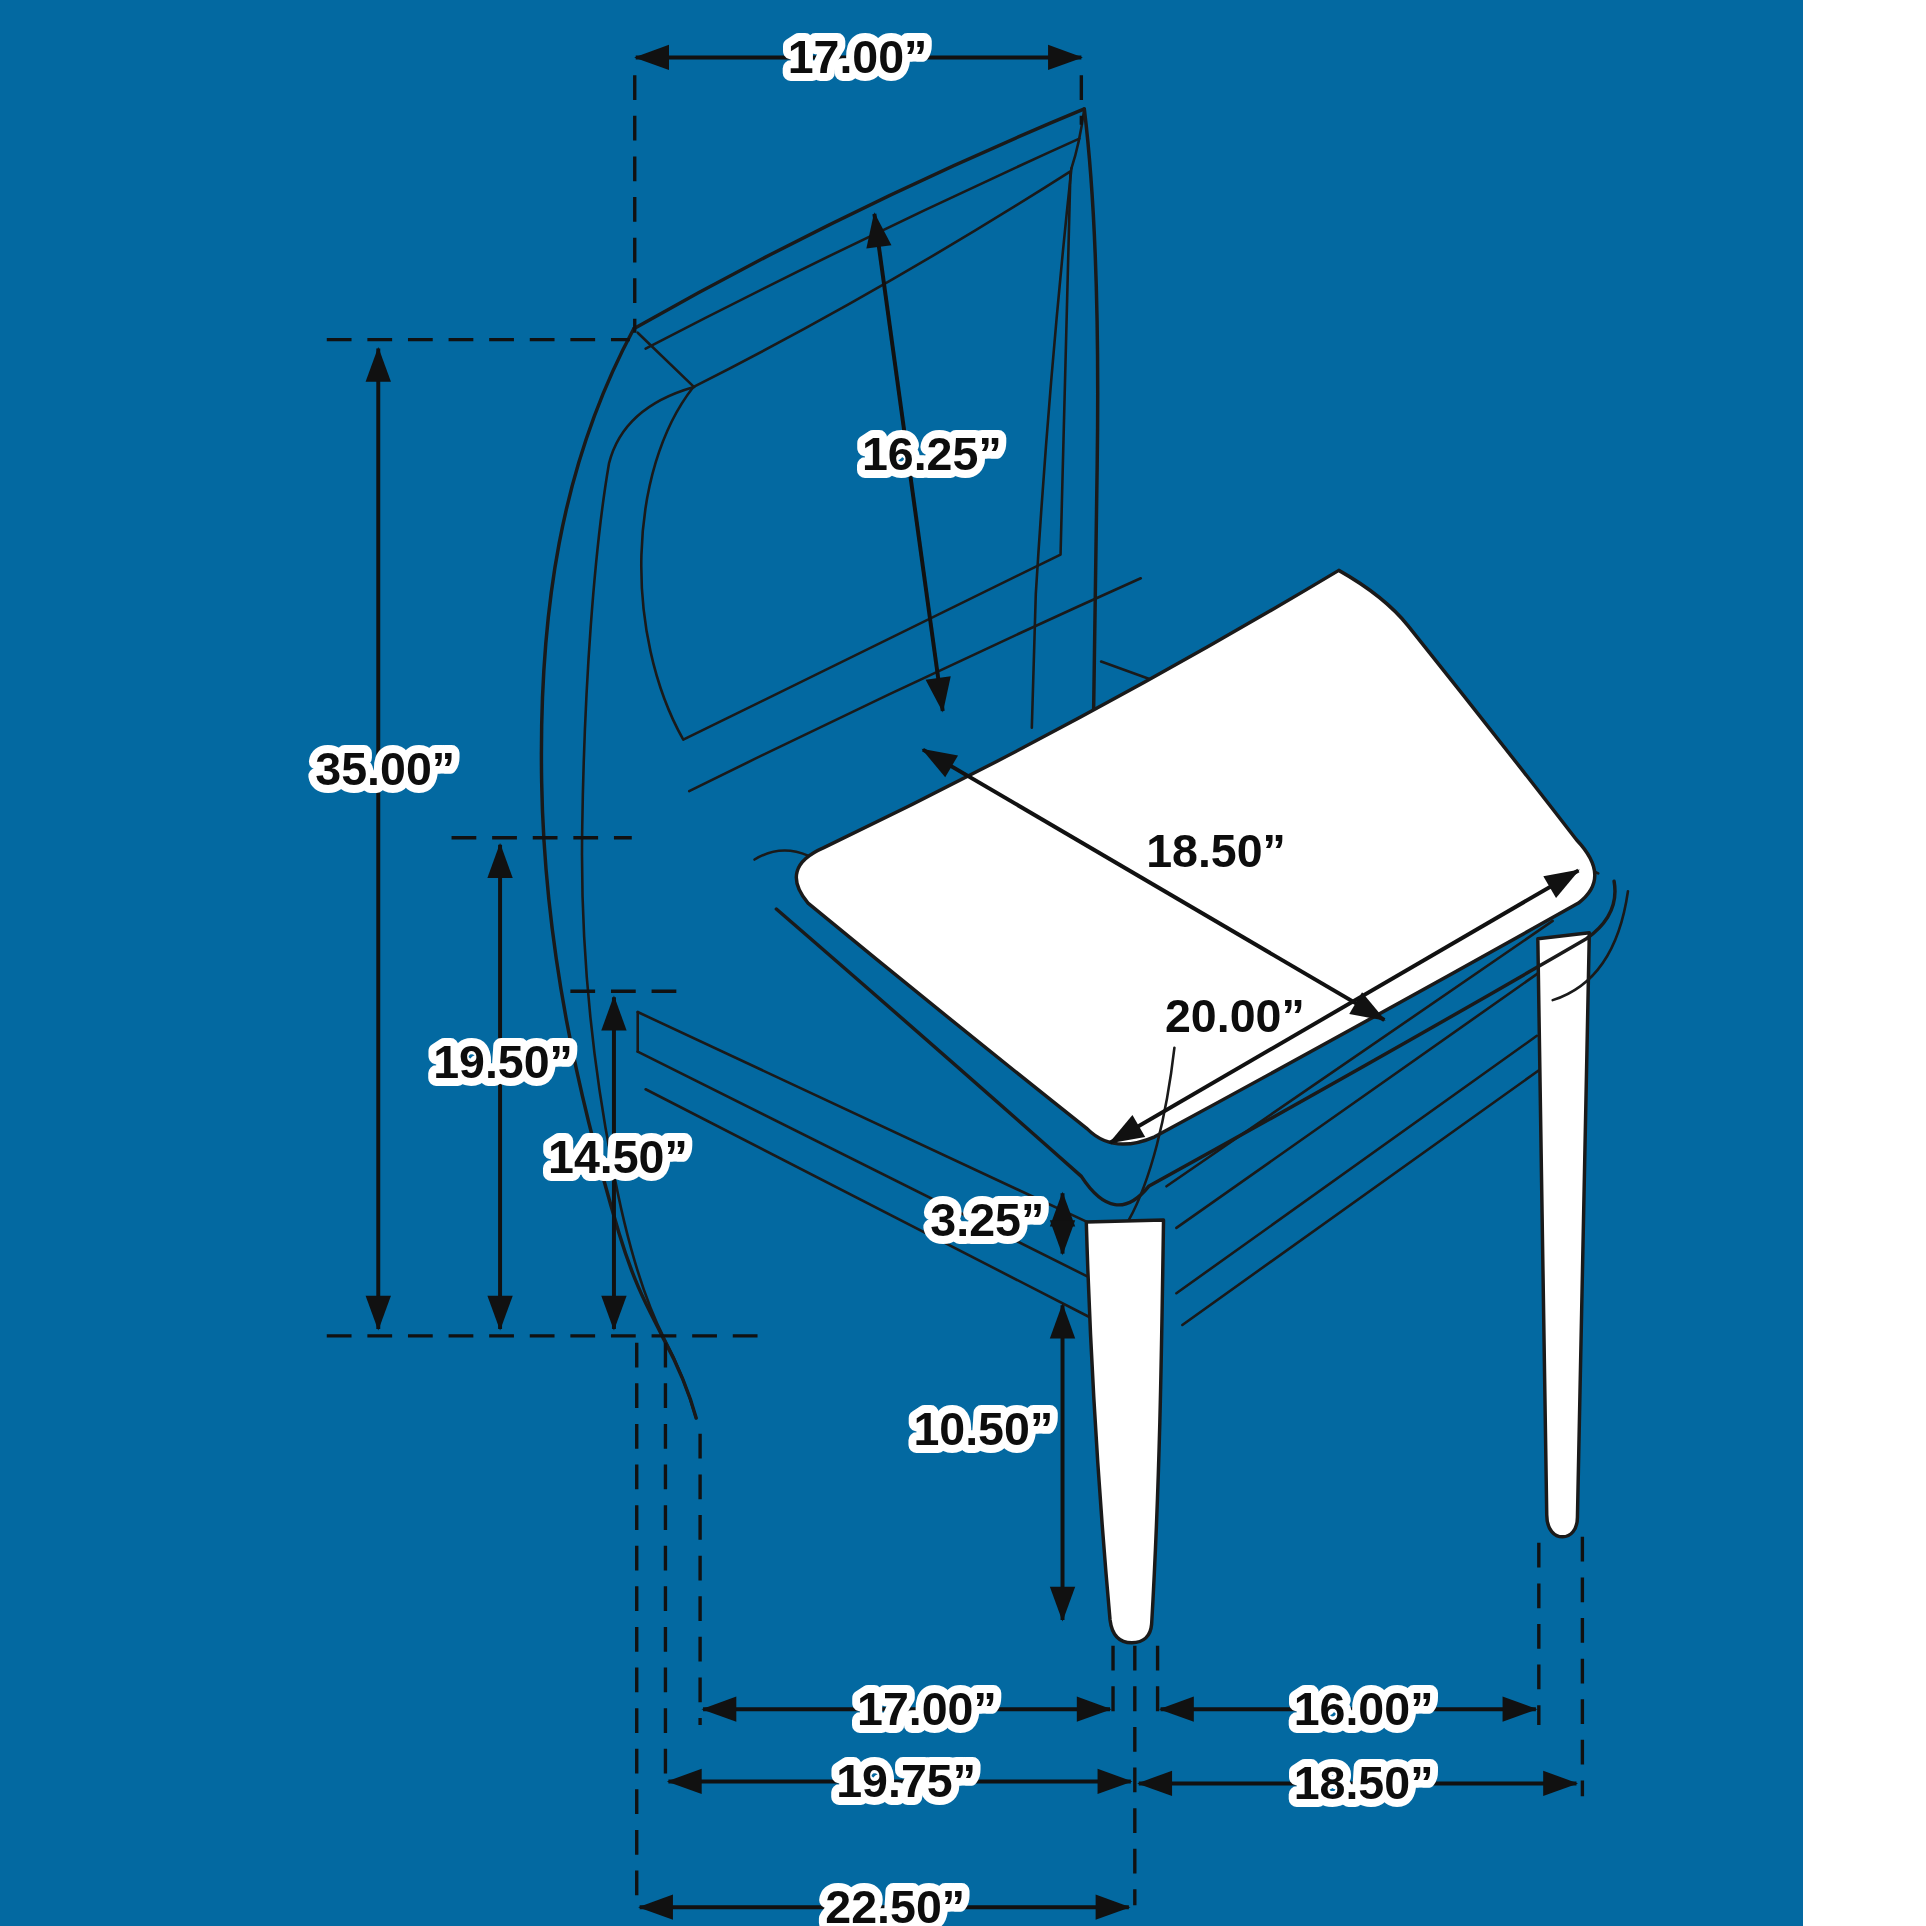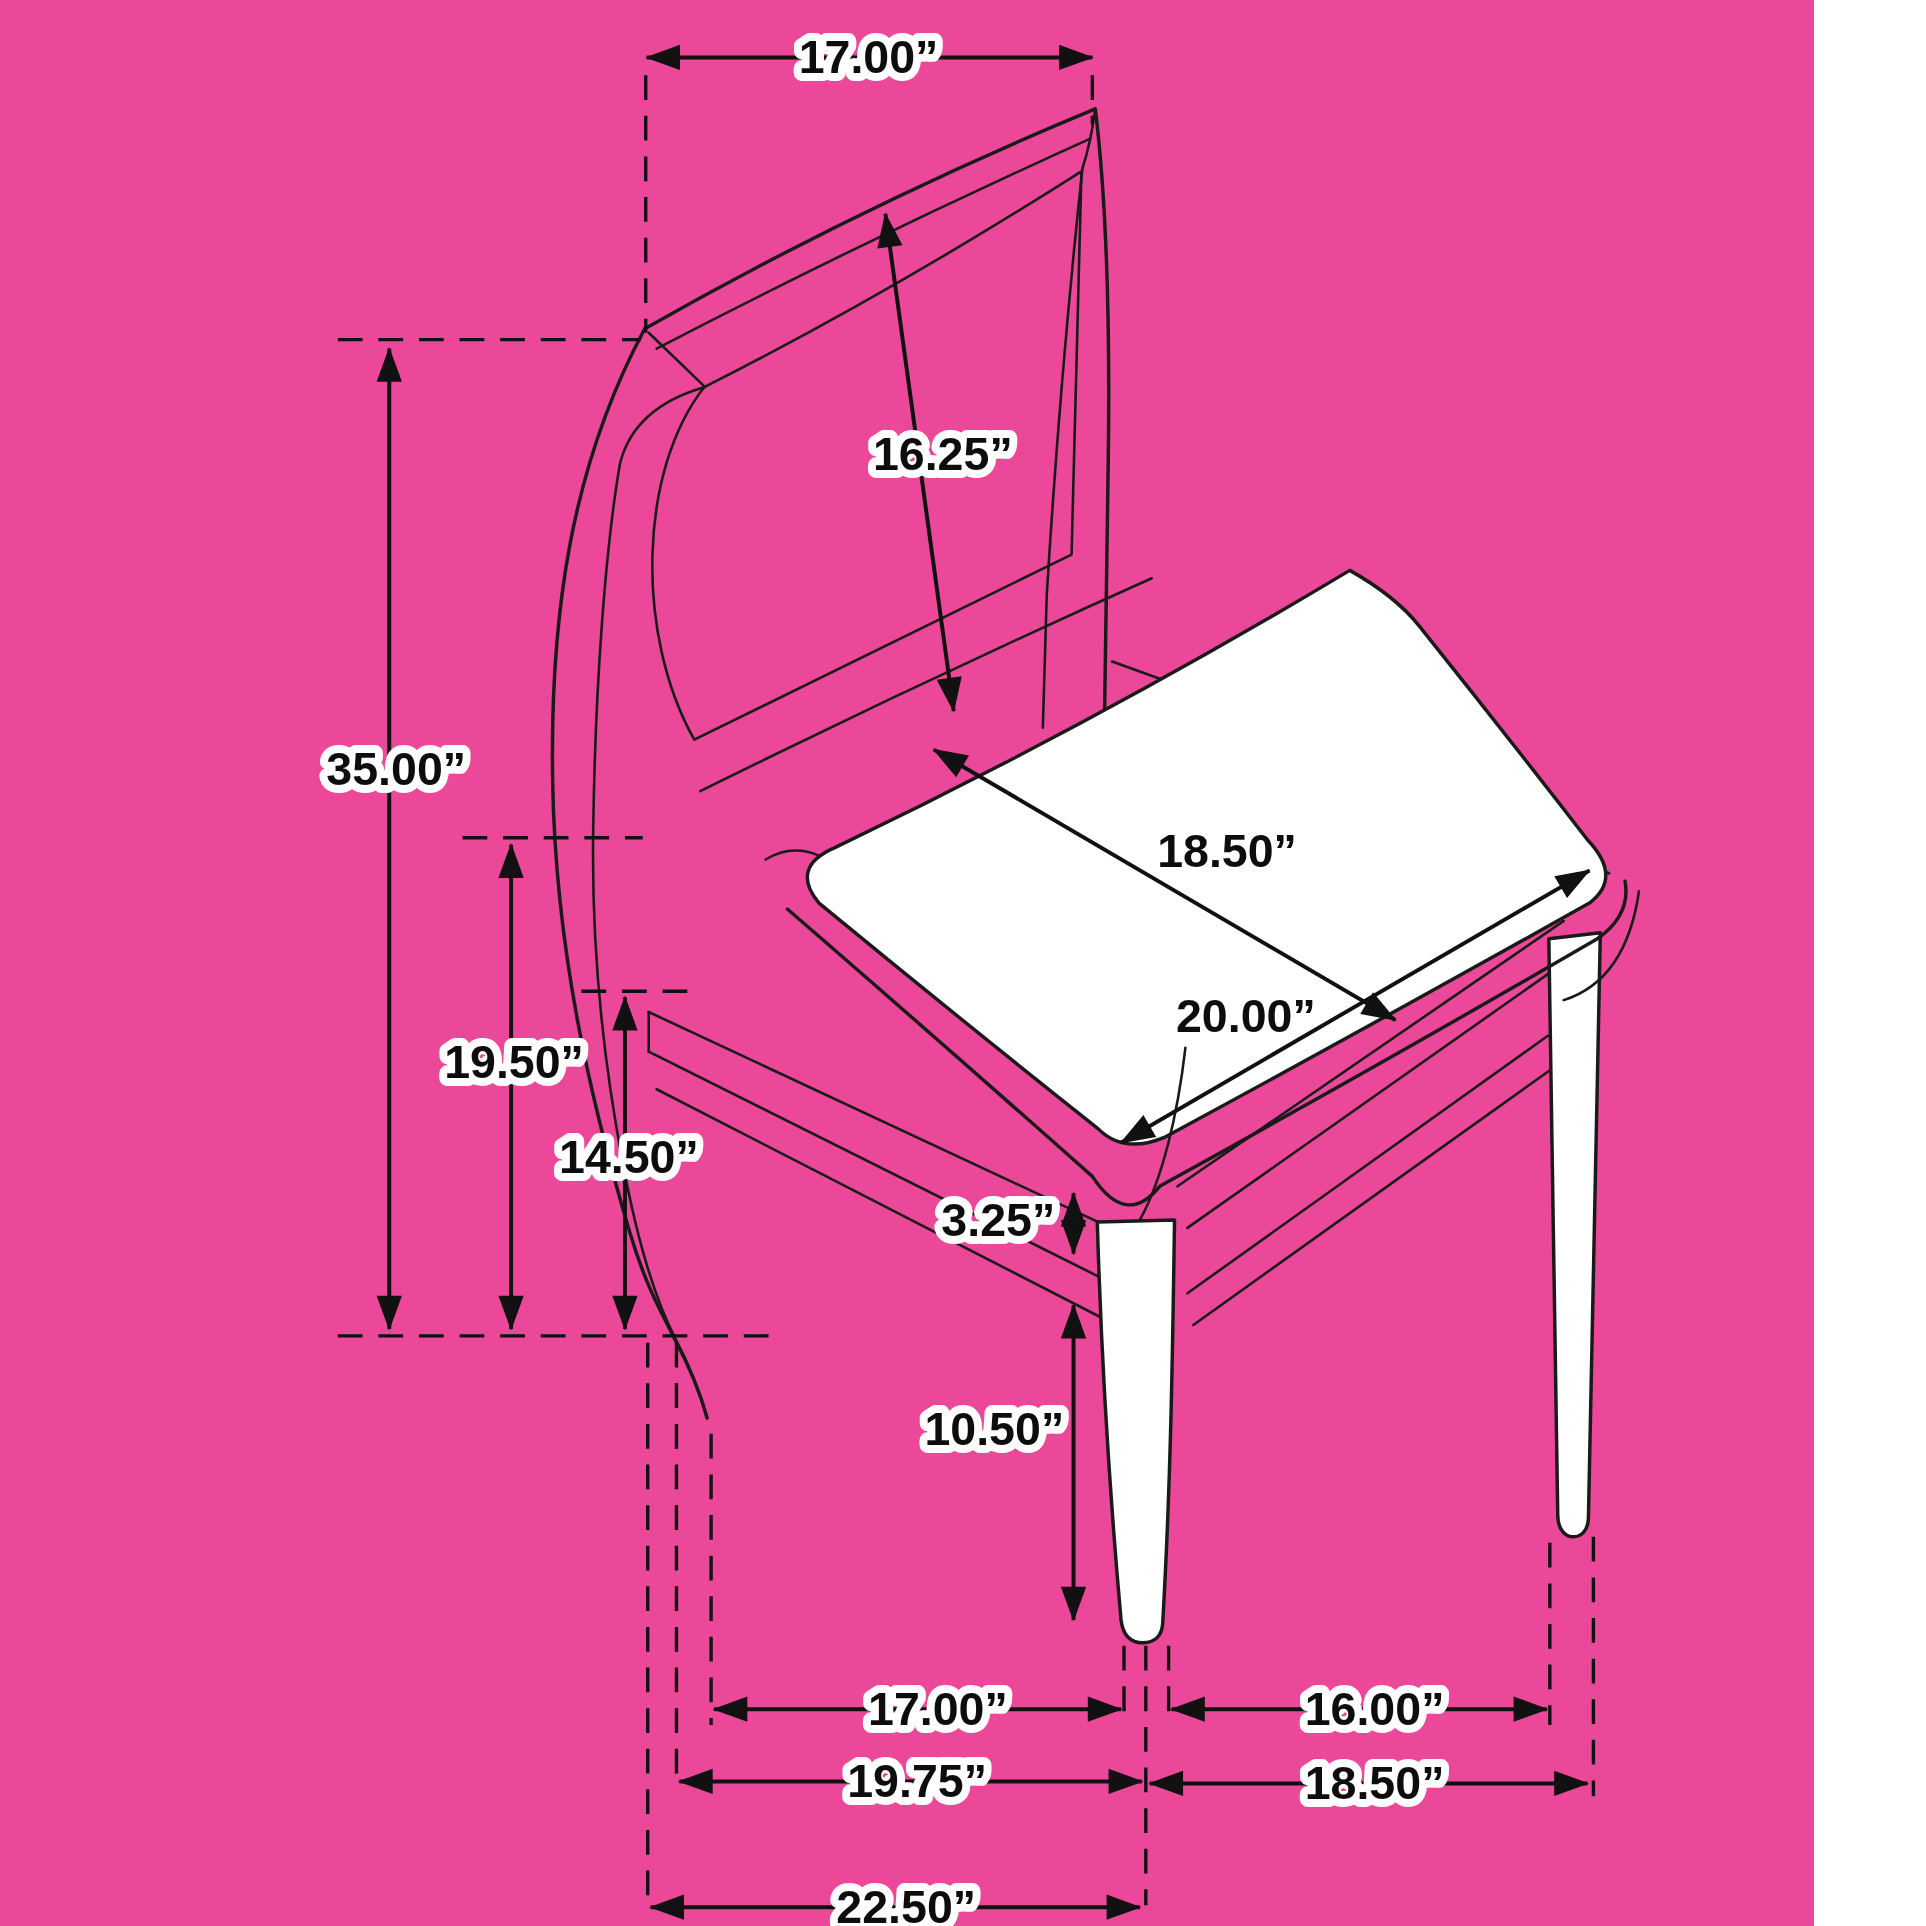--- a/index.html
+++ b/index.html
@@ -1,22 +1,21 @@
 <!DOCTYPE html>
 <html><head>
 <meta charset="utf-8">
 <style>
   html,body{margin:0;padding:0;background:#ffffff;}
   .canvas{
     position:relative;
     width:1803px;height:1927px;
-    background:#ec4899;
+    background:#0369a1;
     font-family:"Liberation Sans", sans-serif;
     overflow:hidden;
-    padding-left:11px;
   }
   svg{display:block;}
   .chair-stroke{fill:none;stroke:#1a1a1a;stroke-width:3.5;stroke-linecap:round;stroke-linejoin:round;}
   .chair-thin{fill:none;stroke:#1a1a1a;stroke-width:2.6;stroke-linecap:round;stroke-linejoin:round;}
   .chair-fill{fill:#ffffff;stroke:#1a1a1a;stroke-width:3.5;stroke-linejoin:round;}
   .dim-line{stroke:#111111;stroke-width:4;fill:none;}
   .ext-line{stroke:#111111;stroke-width:3.4;fill:none;stroke-dasharray:25 16;}
   .dim-label{
     font-family:"Liberation Sans", sans-serif;
     font-weight:bold;

